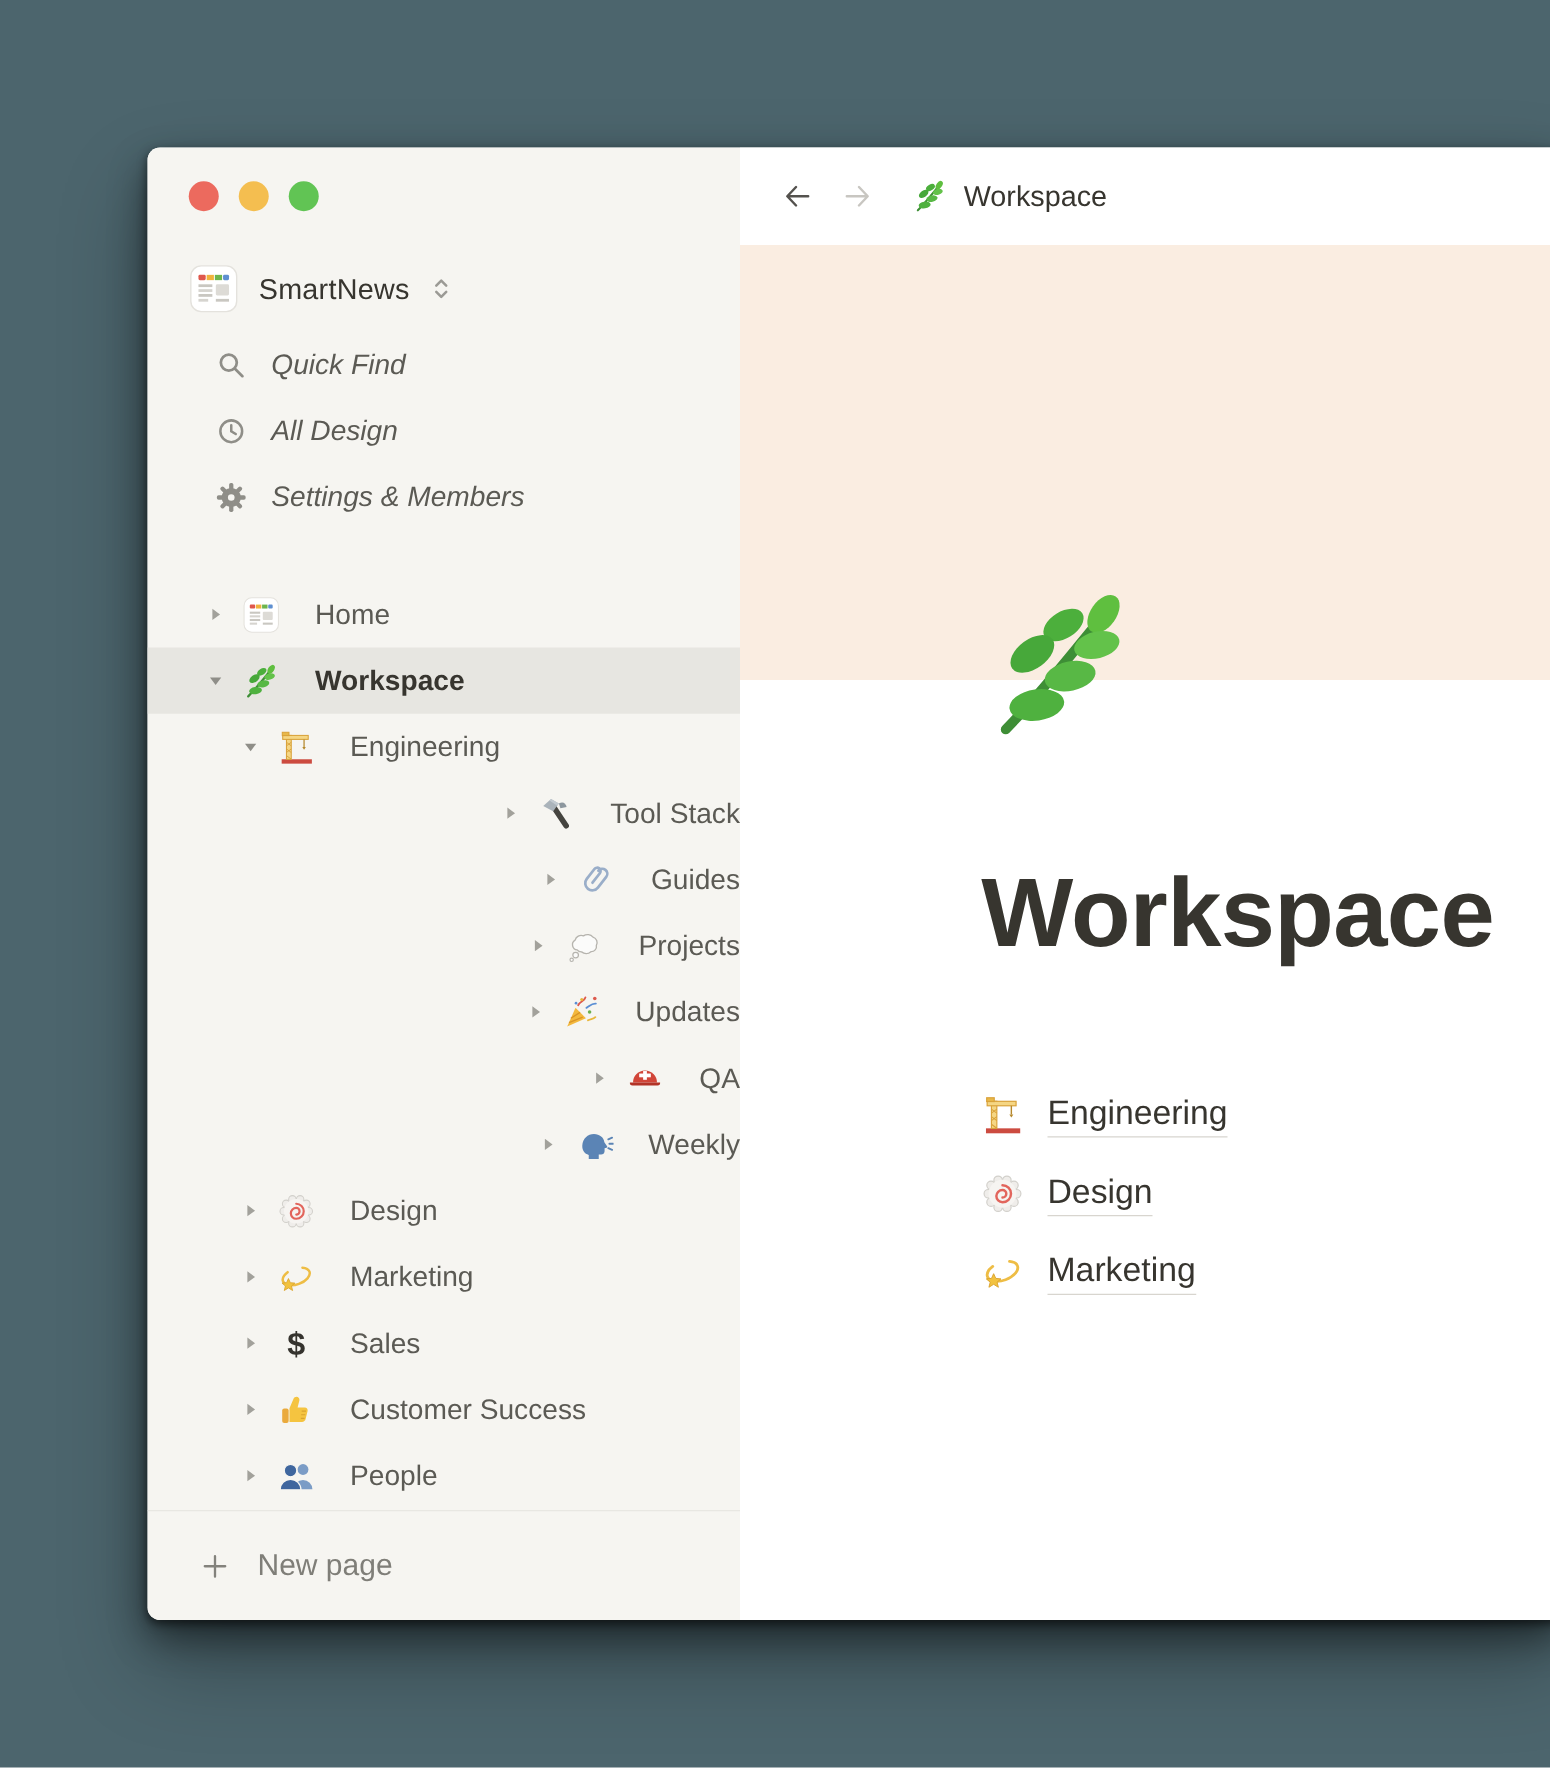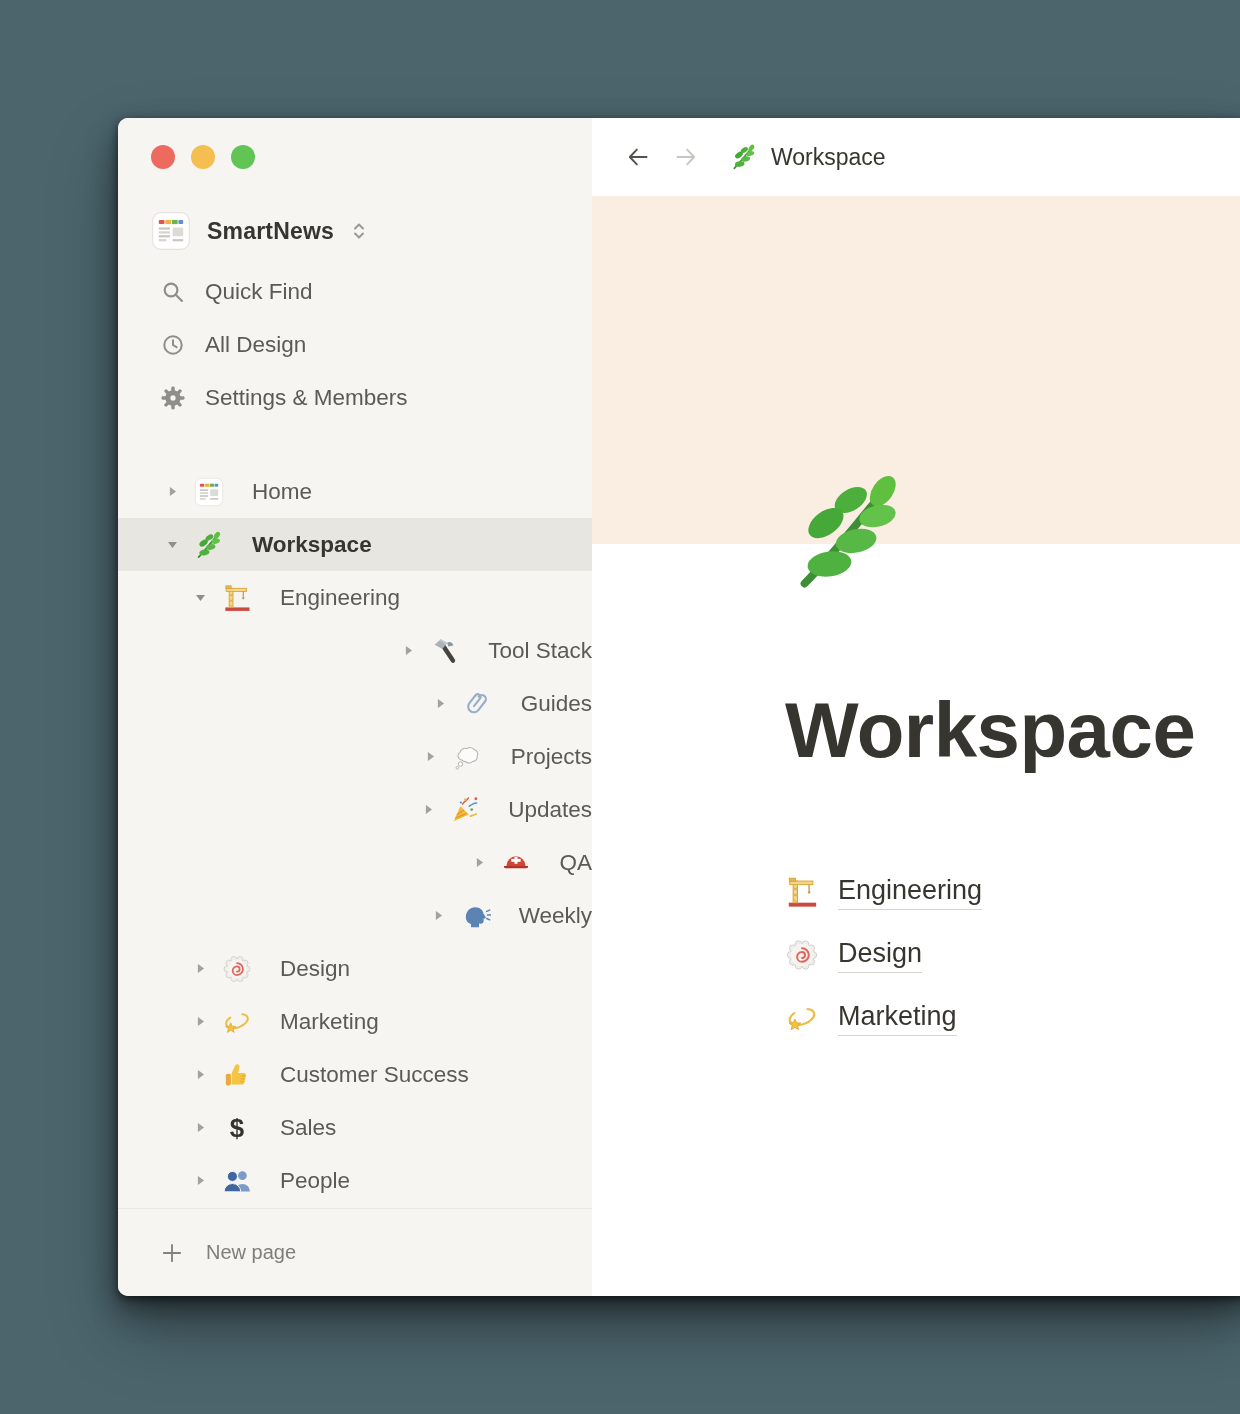--- a/index.html
+++ b/index.html
@@ -14,45 +14,45 @@
 
   
   .sidebar { width:474px; background:#F6F5F1; flex:none; display:flex; flex-direction:column; position:relative; }
   .traffic { display:flex; gap:16px; padding:27px 0 0 33px; }
   .tl { width:24px; height:24px; border-radius:50%; cursor:pointer; }
   .tl.red{ background:#EC6A5E; } .tl.yellow{ background:#F4BE50; } .tl.green{ background:#61C454; }
 
   .switcher { display:flex; align-items:center; margin-top:42px; padding-left:33px; cursor:pointer; }
   .switcher .tile { width:40px; height:40px; }
   .switcher .tile svg { width:40px; height:40px; }
-  .switcher .wsname { margin-left:16px; font-size:23px; font-weight:700; color:#37352F; letter-spacing:.2px; }
+  .switcher .wsname { margin-left:16px; font-size:23px; font-weight:400; color:#37352F; letter-spacing:.2px; }
   .switcher .chev { margin-left:12px; width:26px; height:26px; }
   .switcher .chev svg { width:26px; height:26px; }
 
   .menu { margin-top:14px; }
-  .mrow { height:53px; display:flex; align-items:center; padding-left:40px; cursor:pointer; }
+  .mrow { height:53px; display:flex; align-items:center; padding-left:52px; cursor:pointer;font-style:italic; }
   .mrow .micon { width:30px; height:30px; display:flex; align-items:center; justify-content:center; }
   .mrow .micon svg { width:28px; height:28px; }
   .mrow .mlbl { margin-left:17px; font-size:22.5px; font-weight:500; color:#5B5A54; }
 
   .tree { margin-top:41px; }
   .trow { height:53px; display:flex; align-items:center; padding-left:40px; cursor:pointer; }
   .trow.lvl1 { padding-left:68px; } .trow.lvl2 { padding-left:108px;justify-content:flex-end; }
   .trow.selected { background:#E7E6E1; }
   .disc { width:28px; height:28px; flex:none; display:flex; align-items:center; justify-content:center; margin-right:7px; }
   .disc svg { width:17px; height:17px; }
   .emo { width:32px; height:32px; flex:none; display:flex; align-items:center; justify-content:center; margin-right:13px; }
   .emo svg { width:30px; height:30px; }
   .lbl { font-size:22.5px; font-weight:500; color:#5B5A54; white-space:nowrap;margin-left:14px; }
   .trow.selected .lbl { color:#37352F; font-weight:700; }
 
   .newpage { margin-top:auto; height:88px; border-top:1px solid #E8E7E2; display:flex; align-items:center; padding-left:40px; cursor:pointer; }
   .newpage .npicon { width:28px; height:28px; }
   .newpage .npicon svg { width:28px; height:28px; }
-  .newpage .nplbl { margin-left:20px; font-size:20px; font-weight:400; color:#7F7E78; }
+  .newpage .nplbl { margin-left:20px; font-size:24px; font-weight:400; color:#7F7E78; }
 
   
   .main { flex:1; background:#fff; display:flex; flex-direction:column; position:relative; min-width:0; }
   .topbar { height:78px; flex:none; display:flex; align-items:center; padding-left:30px; background:#fff; }
   .navbtn { width:32px; height:32px; display:flex; align-items:center; justify-content:center; cursor:pointer; }
   .navbtn svg { width:28px; height:28px; }
   .navbtn + .navbtn { margin-left:16px; }
   .crumb-icon { width:28px; height:28px; margin-left:28px; }
   .crumb-icon svg { width:28px; height:28px; }
   .crumb-title { margin-left:13px; font-size:23px; font-weight:500; color:#37352F; cursor:pointer; }
@@ -456,38 +456,38 @@
       </div>
 
       <div class="trow lvl1">
         <span class="disc">
             <svg>
               <use href="#sym-tri-right"></use>
             </svg>
           </span>
         <span class="emo">
             <svg>
+              <use href="#sym-dollar"></use>
+            </svg>
+          </span>
+        <span class="lbl">Sales</span>
+      </div>
+
+      <div class="trow lvl1">
+        <span class="disc">
+            <svg>
+              <use href="#sym-tri-right"></use>
+            </svg>
+          </span>
+        <span class="emo">
+            <svg>
               <use href="#sym-thumbsup"></use>
             </svg>
           </span>
         <span class="lbl">Customer Success</span>
-      </div>
-
-      <div class="trow lvl1">
-        <span class="disc">
-            <svg>
-              <use href="#sym-tri-right"></use>
-            </svg>
-          </span>
-        <span class="emo">
-            <svg>
-              <use href="#sym-dollar"></use>
-            </svg>
-          </span>
-        <span class="lbl">Sales</span>
       </div>
 
       <div class="trow lvl1">
         <span class="disc">
             <svg>
               <use href="#sym-tri-right"></use>
             </svg>
           </span>
         <span class="emo">
             <svg>

